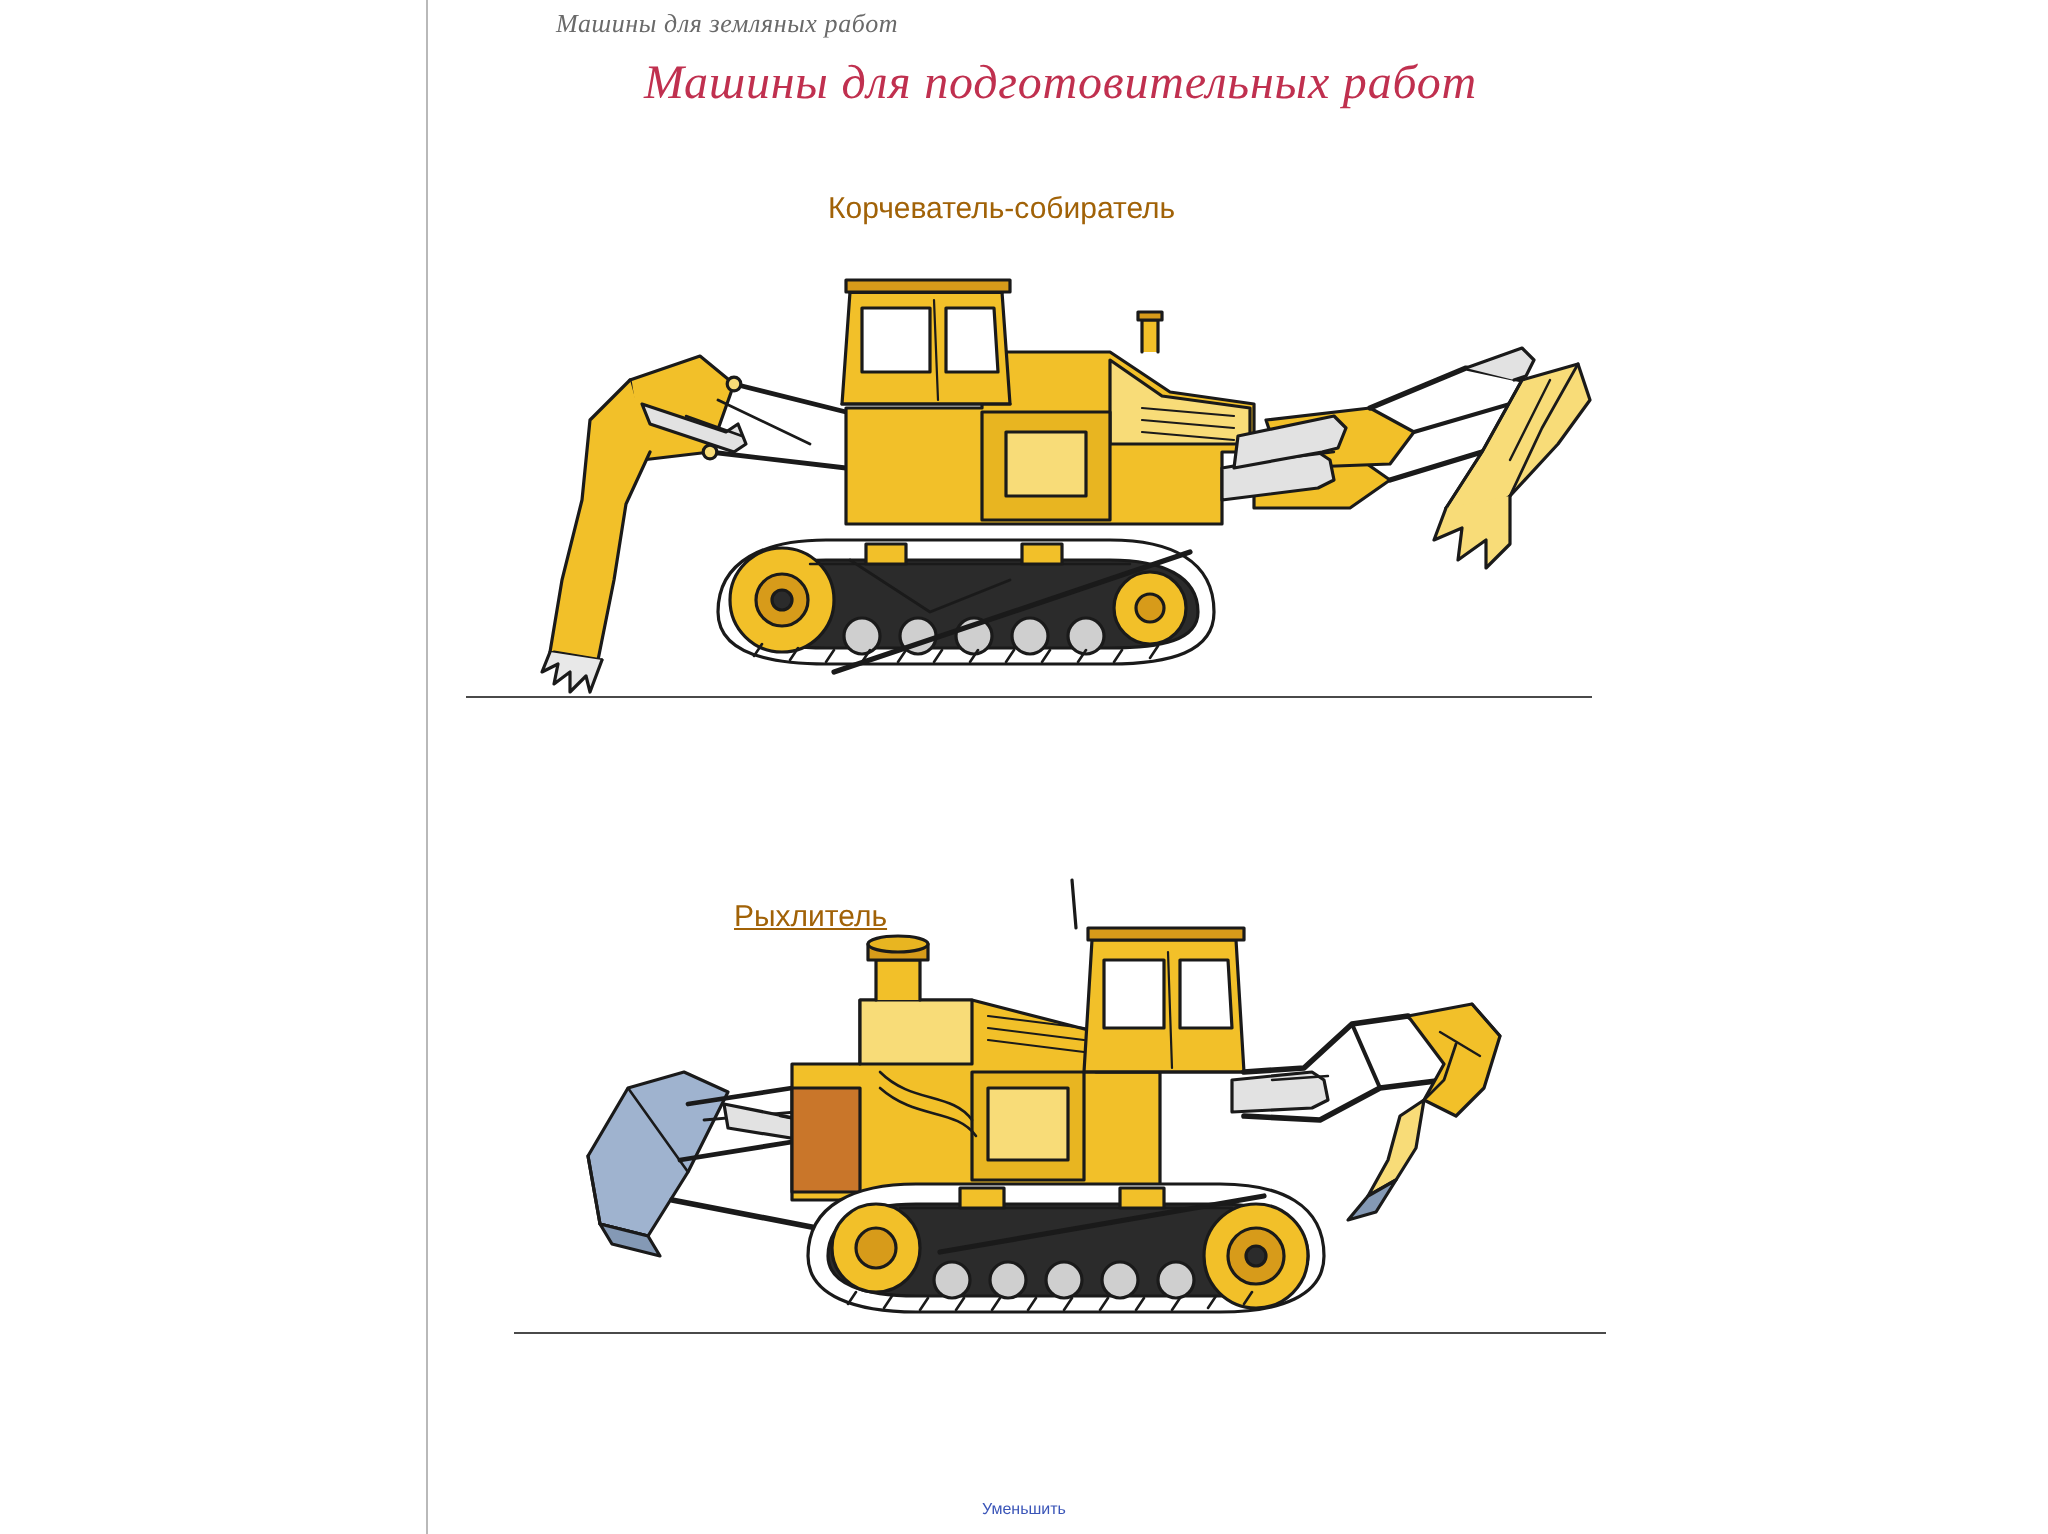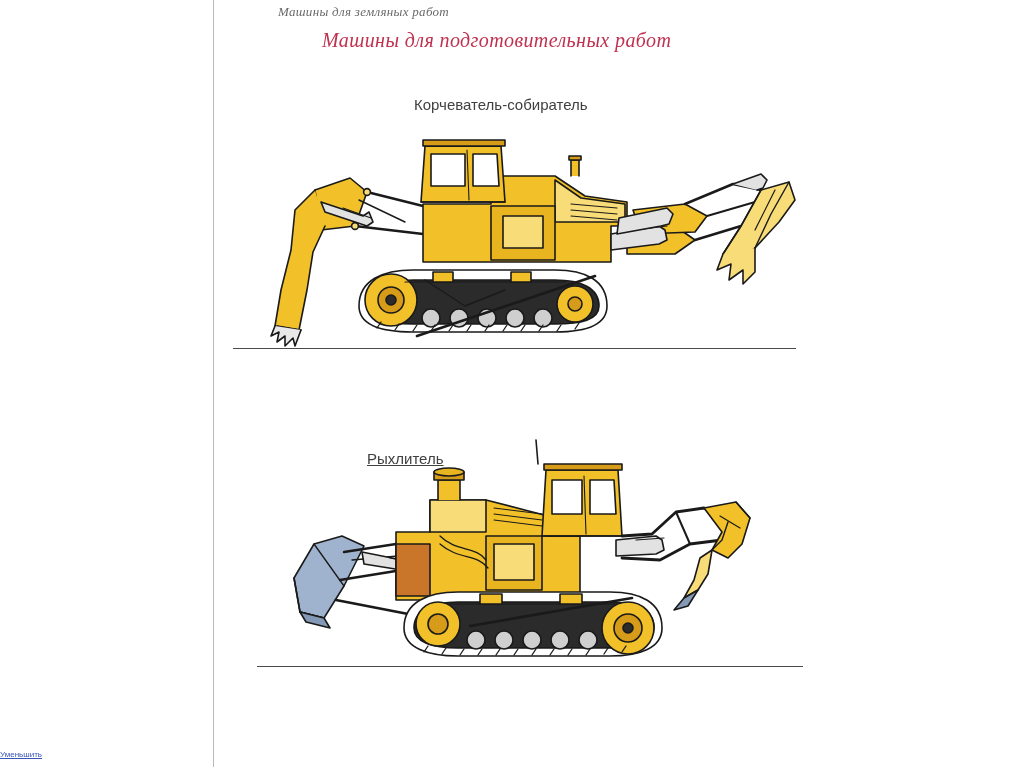--- a/index.html
+++ b/index.html
@@ -38,50 +38,50 @@
     color: #6a6a6a;
     letter-spacing: 0.3px;
     white-space: nowrap;
   }
   .main-title {
     position: absolute;
     left: 322px;
     top: 29px;
     font-family: "Liberation Serif", serif;
     font-style: italic;
-    font-size: 20px;
+    font-size: 24px;
     color: #c0304f;
     white-space: nowrap;
     letter-spacing: 0.4px;
   }
   .figure-caption {
     position: absolute;
     font-size: 15px;
-    color: #404040;
+    color: #a16207;
     white-space: nowrap;
   }
   #caption-1 { left: 414px; top: 96px; }
   #caption-2 { left: 367px; top: 450px; text-decoration: underline; }
 
   .ground-line {
     position: absolute;
     height: 1px;
     background: #4a4a4a;
   }
   #ground-1 { left: 233px; top: 348px; width: 563px; }
   #ground-2 { left: 257px; top: 666px; width: 546px; }
 
   .footer-link {
     position: absolute;
     left: 0;
     right: 0;
     top: 750px;
+    text-align: center;
     font-size: 8px;
     color: #3a55b8;
-    text-decoration: underline;
   }
   .machine {
     position: absolute;
   }
   #machine-1 { left: 255px; top: 130px; width: 545px; height: 225px; }
   #machine-2 { left: 280px; top: 440px; width: 500px; height: 235px; }
   svg { display: block; overflow: visible; }
 </style>
 </head>
 <body>

